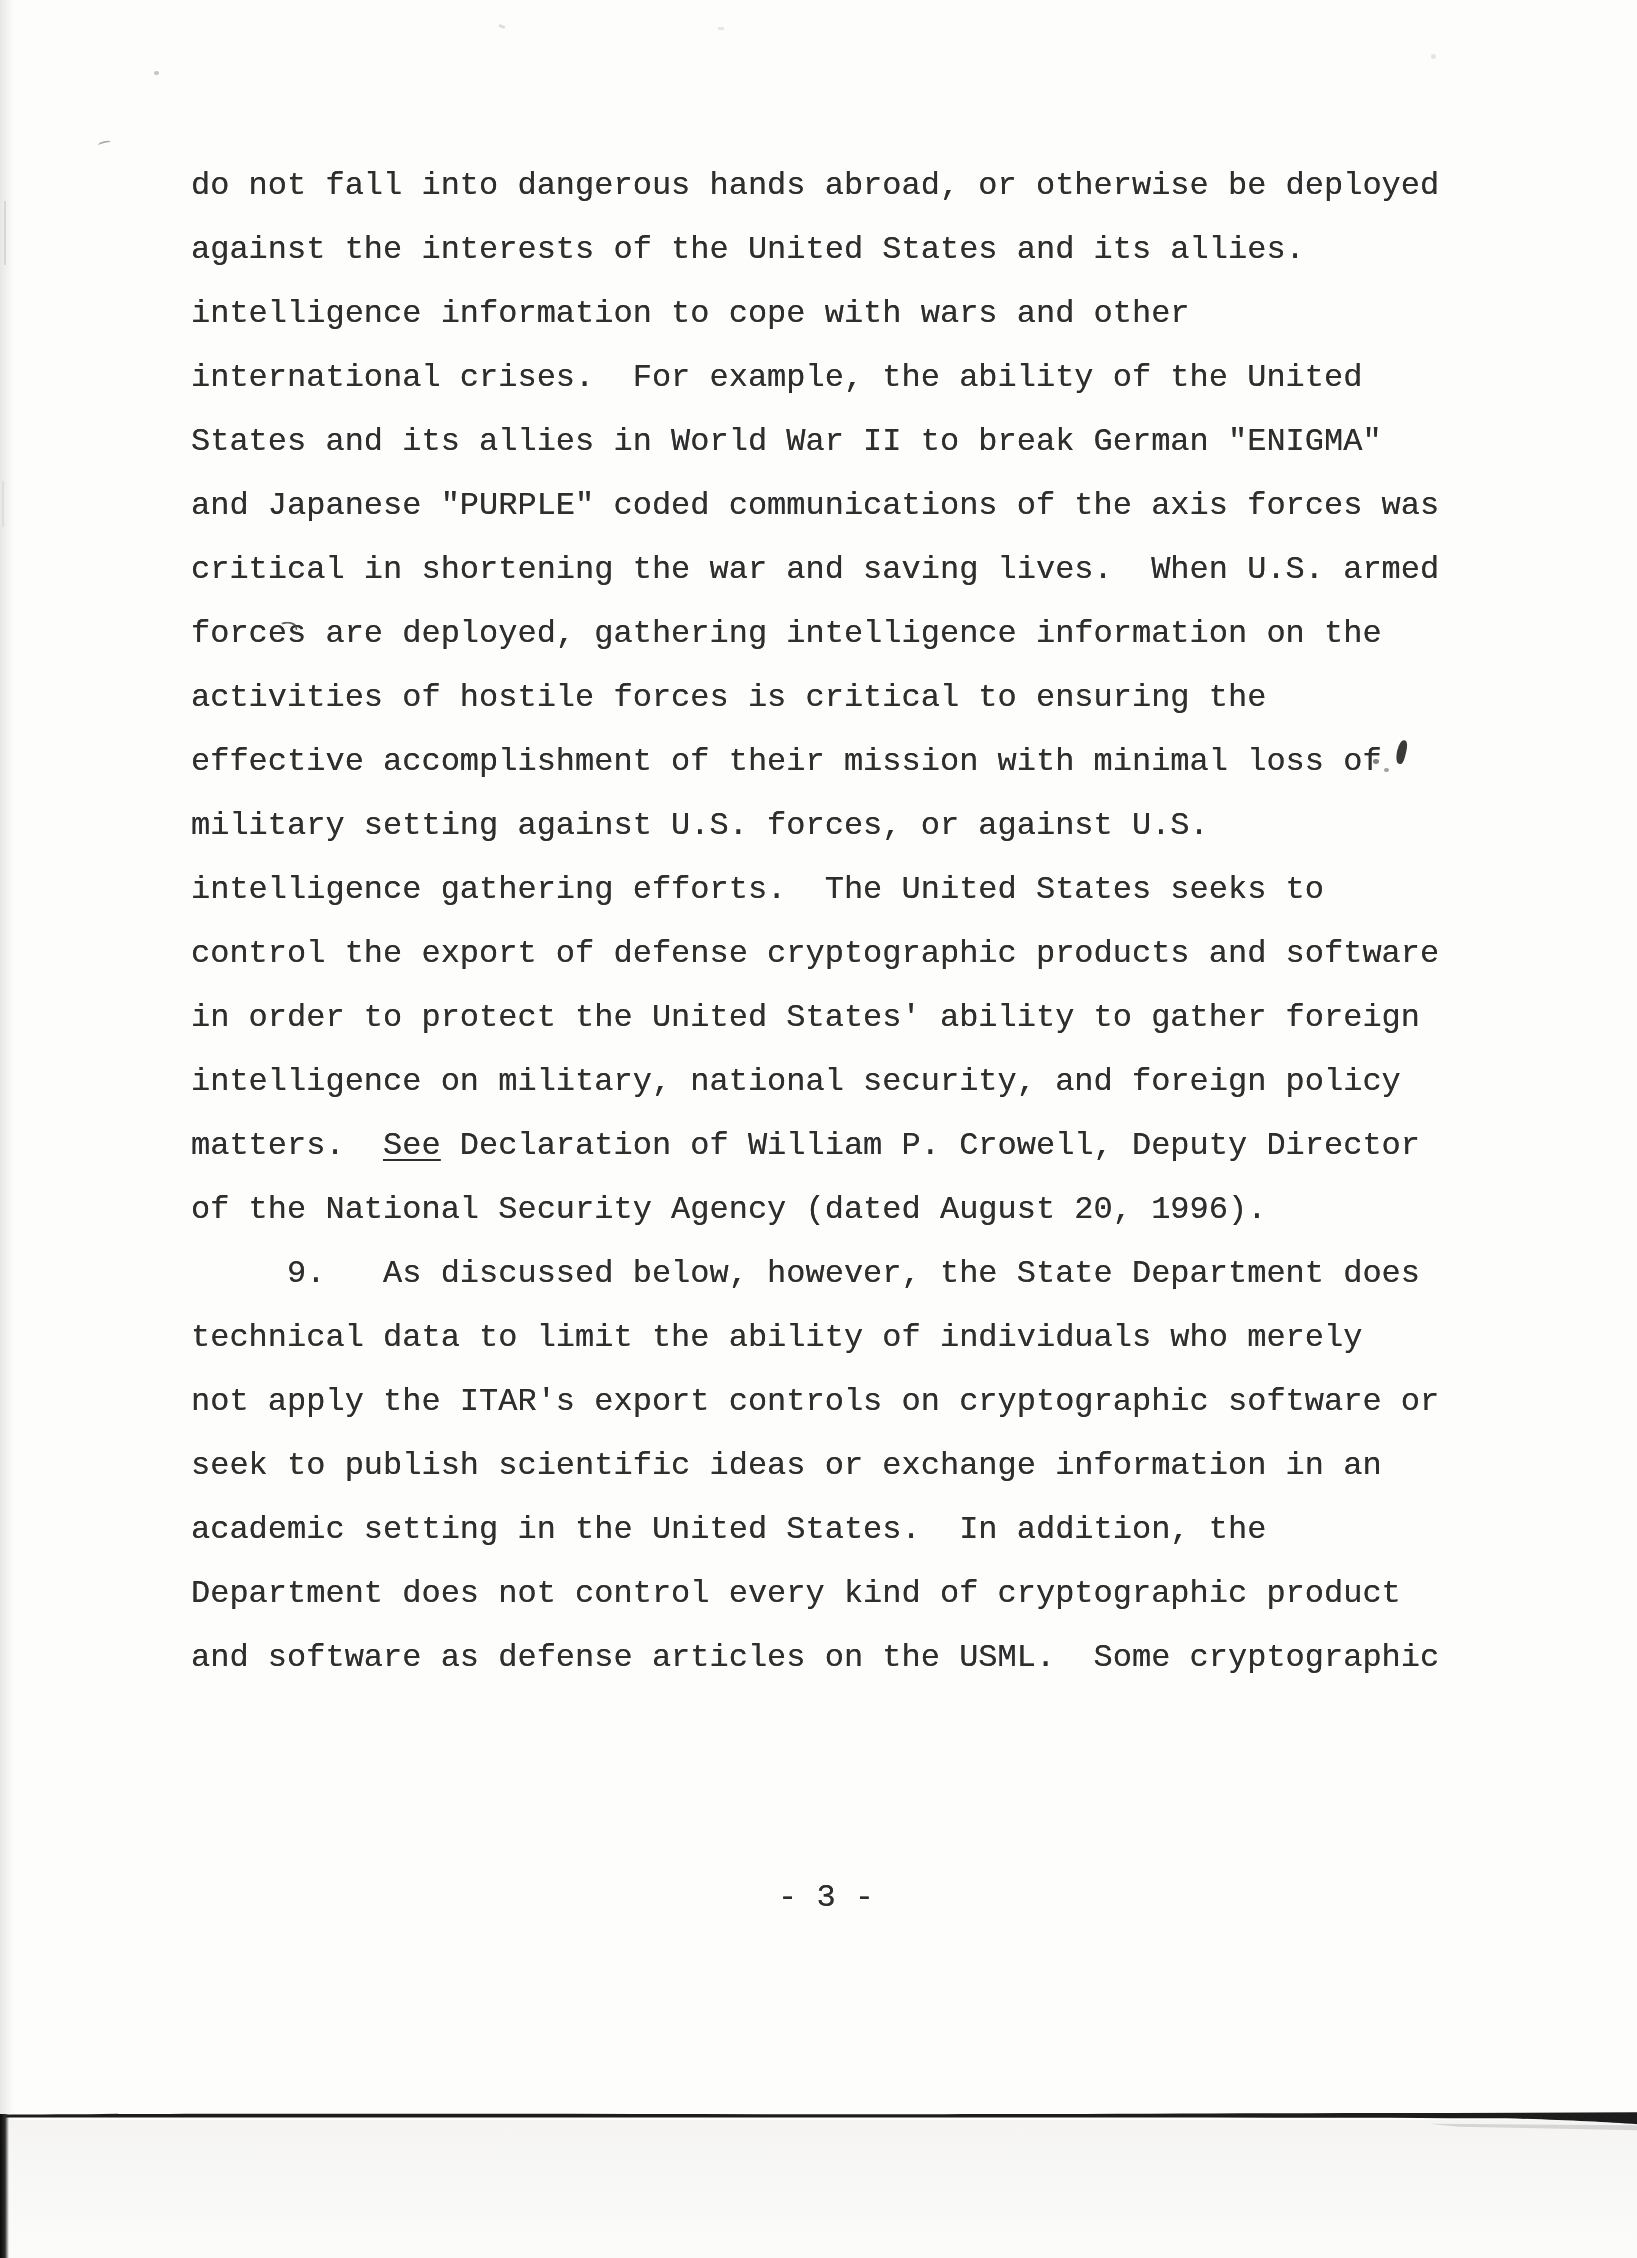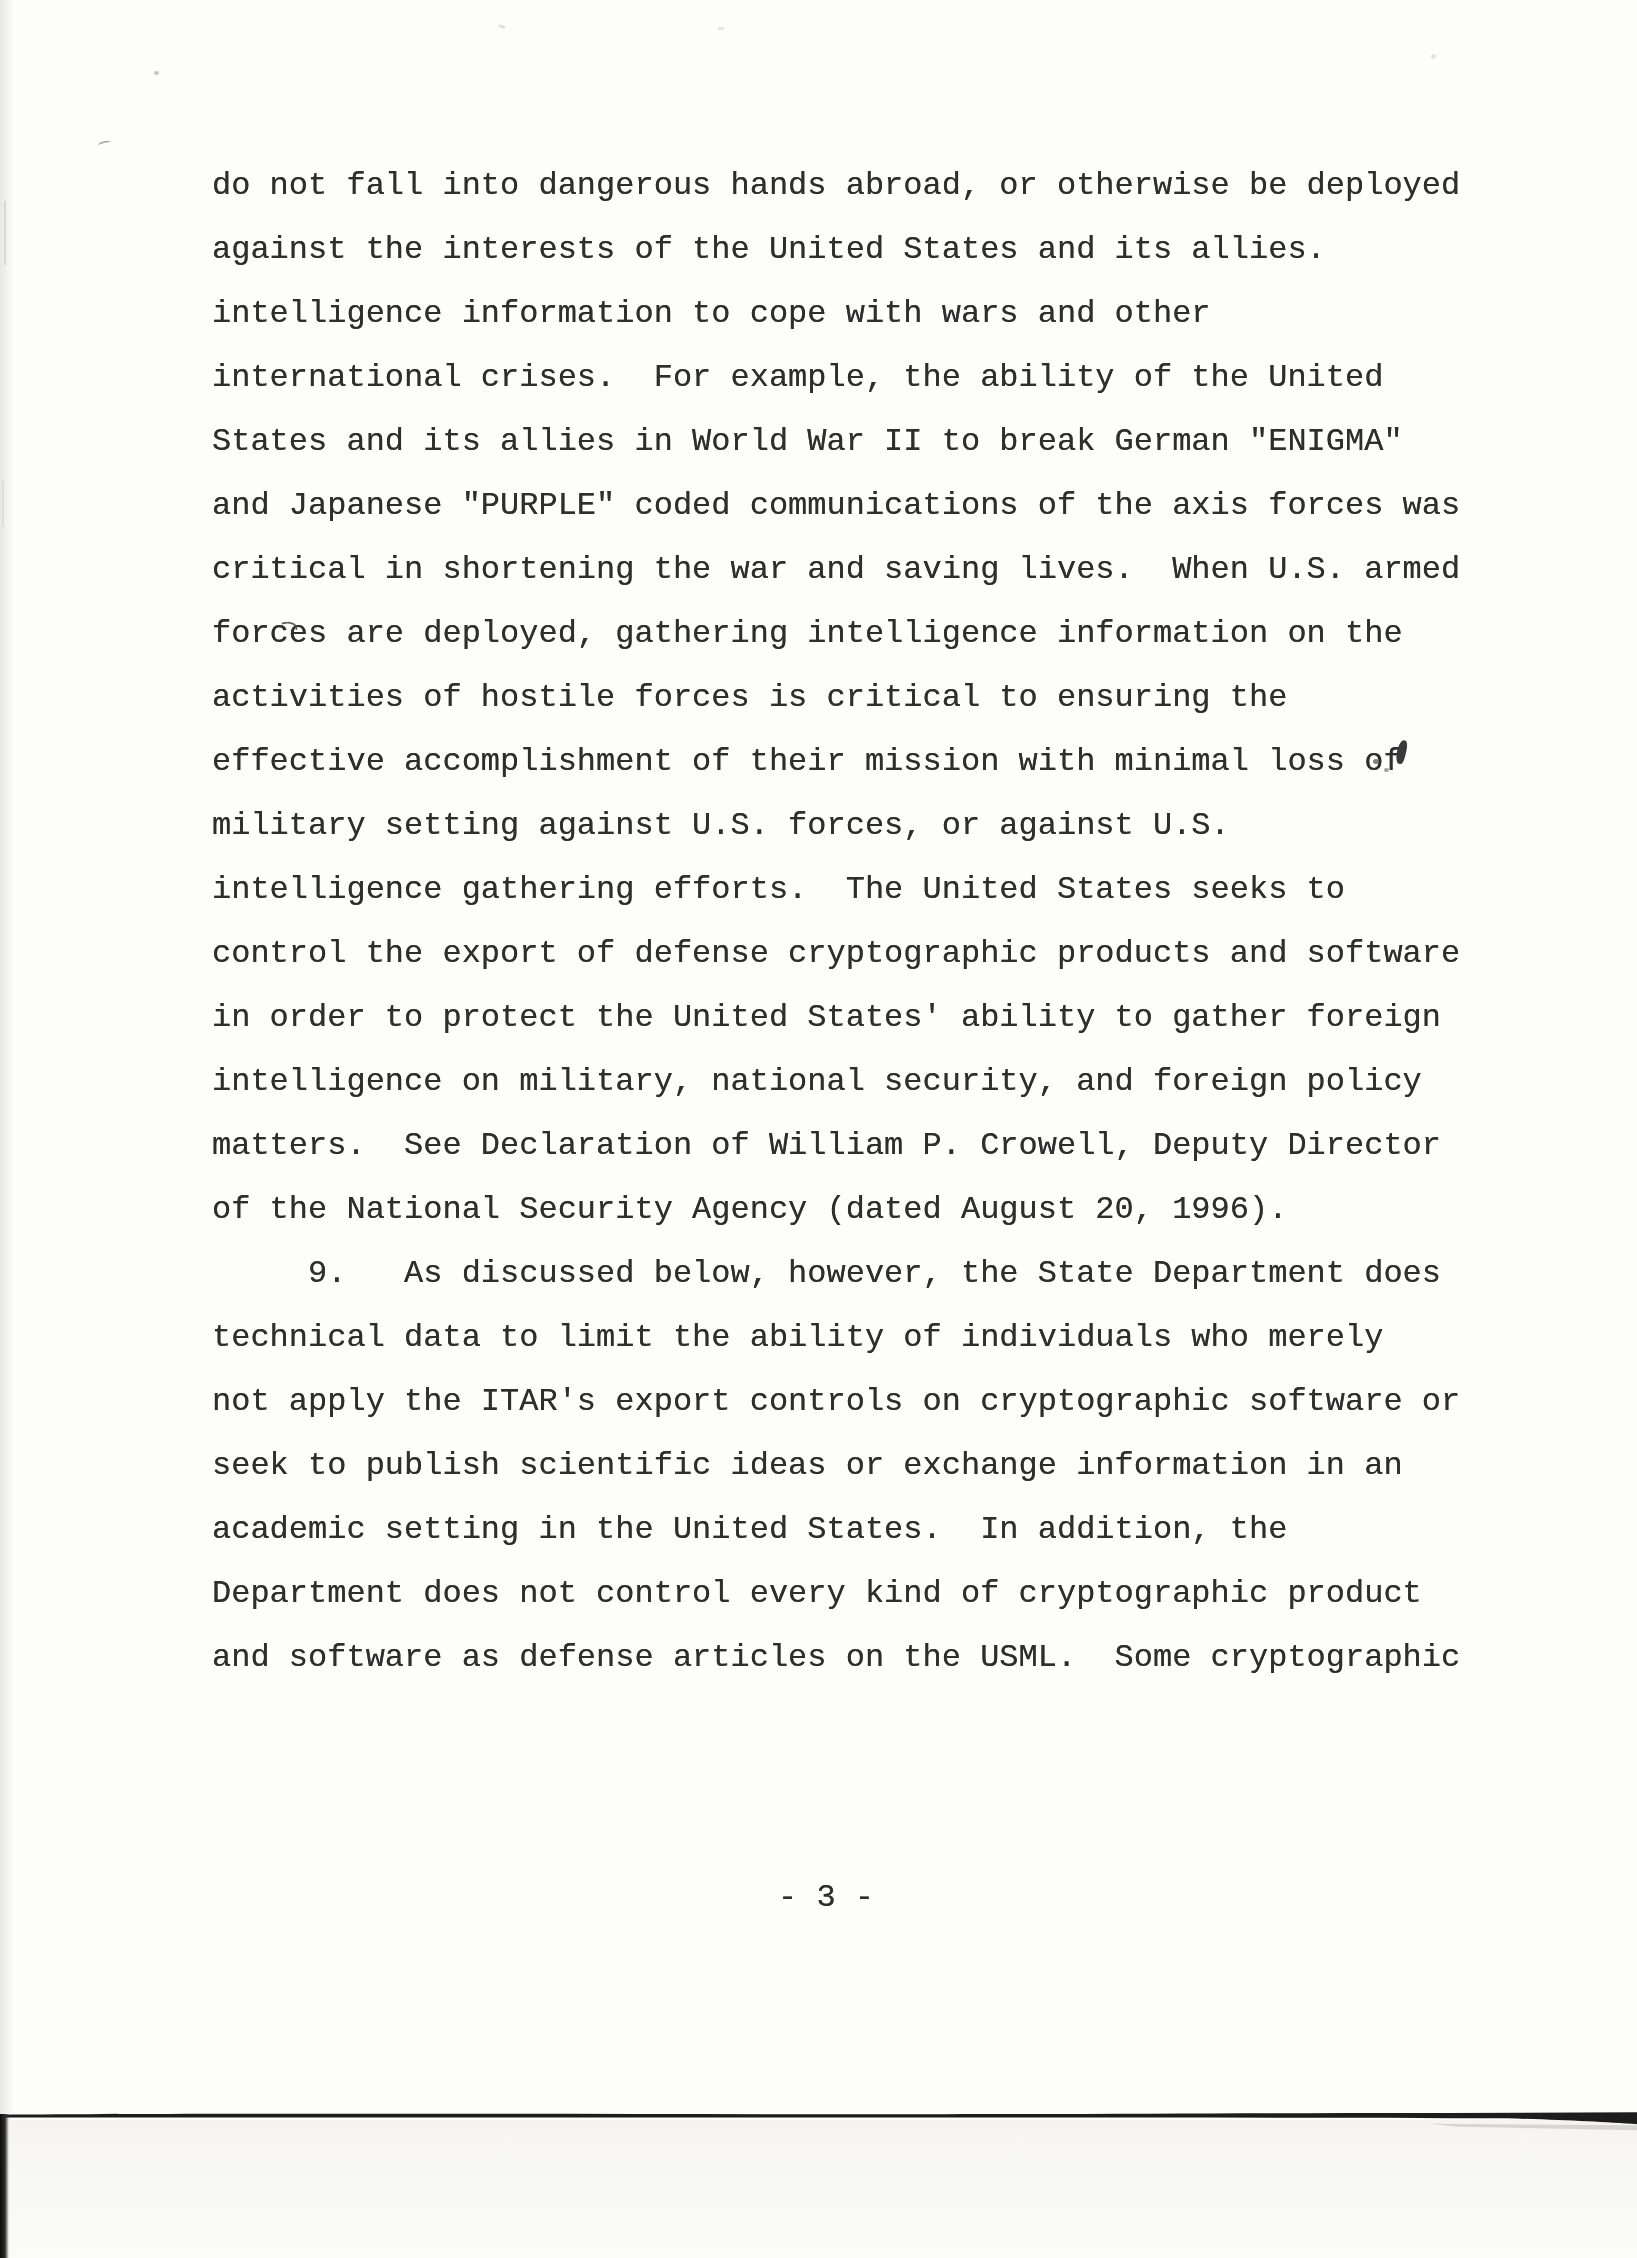--- a/index.html
+++ b/index.html
@@ -23,22 +23,23 @@
     pointer-events: none;
   }
 
   .textblock {
     position: absolute; left: 191px; top: 154px; width: 1352px;
     font-family: "Liberation Mono", "DejaVu Sans Mono", monospace;
     font-size: 32px; font-weight: 500; line-height: 64px;
     color: var(--ink);
     text-shadow: 0 0 0.6px rgba(46,46,46,.75);
   }
-  .textblock .line { white-space: pre; height: 64px; margin-left: 21px; }
+  .textblock .line { white-space: pre; height: 64px; }
   .u {
+    text-decoration: underline;
     text-decoration-thickness: 2.4px;
     text-underline-offset: 4.8px;
   }
 
   .page-number {
     position: absolute; left: 778px; top: 1879px;
     font-family: "Liberation Mono", "DejaVu Sans Mono", monospace;
     font-size: 32px; font-weight: 500; color: var(--ink);
     white-space: pre;
     text-shadow: 0 0 0.6px rgba(46,46,46,.75);

